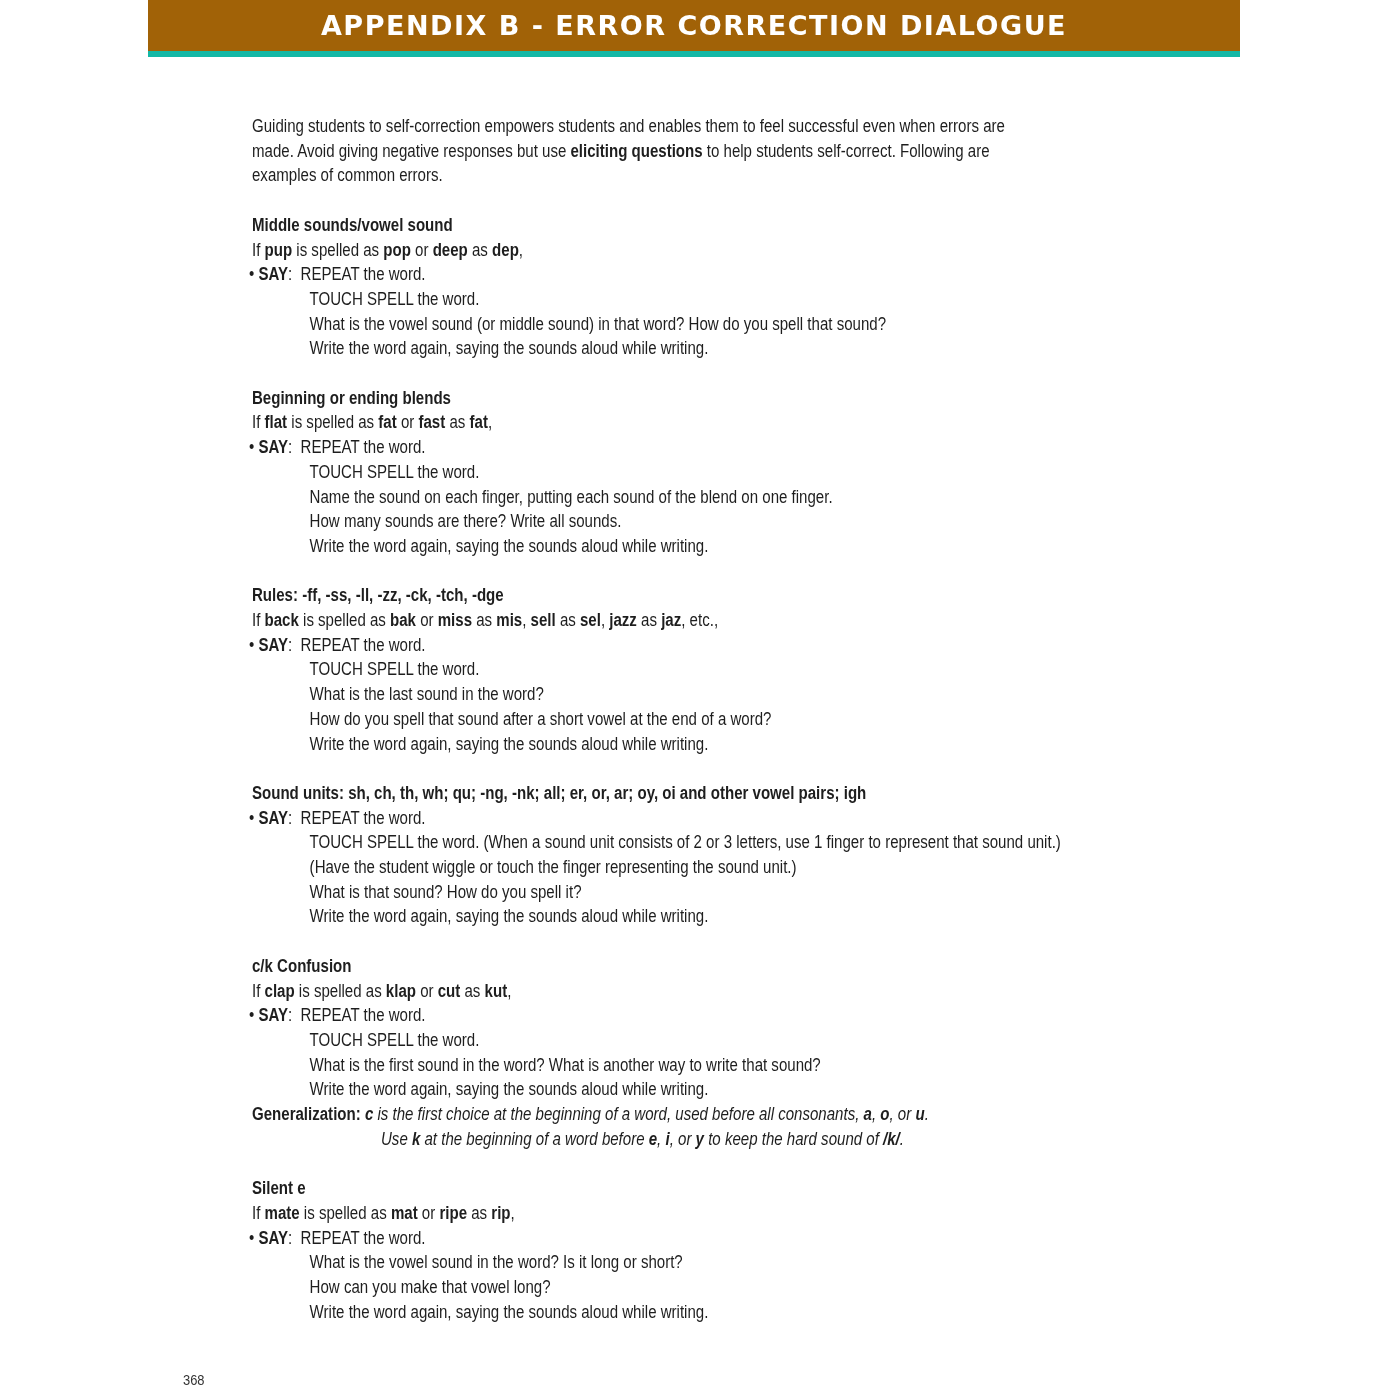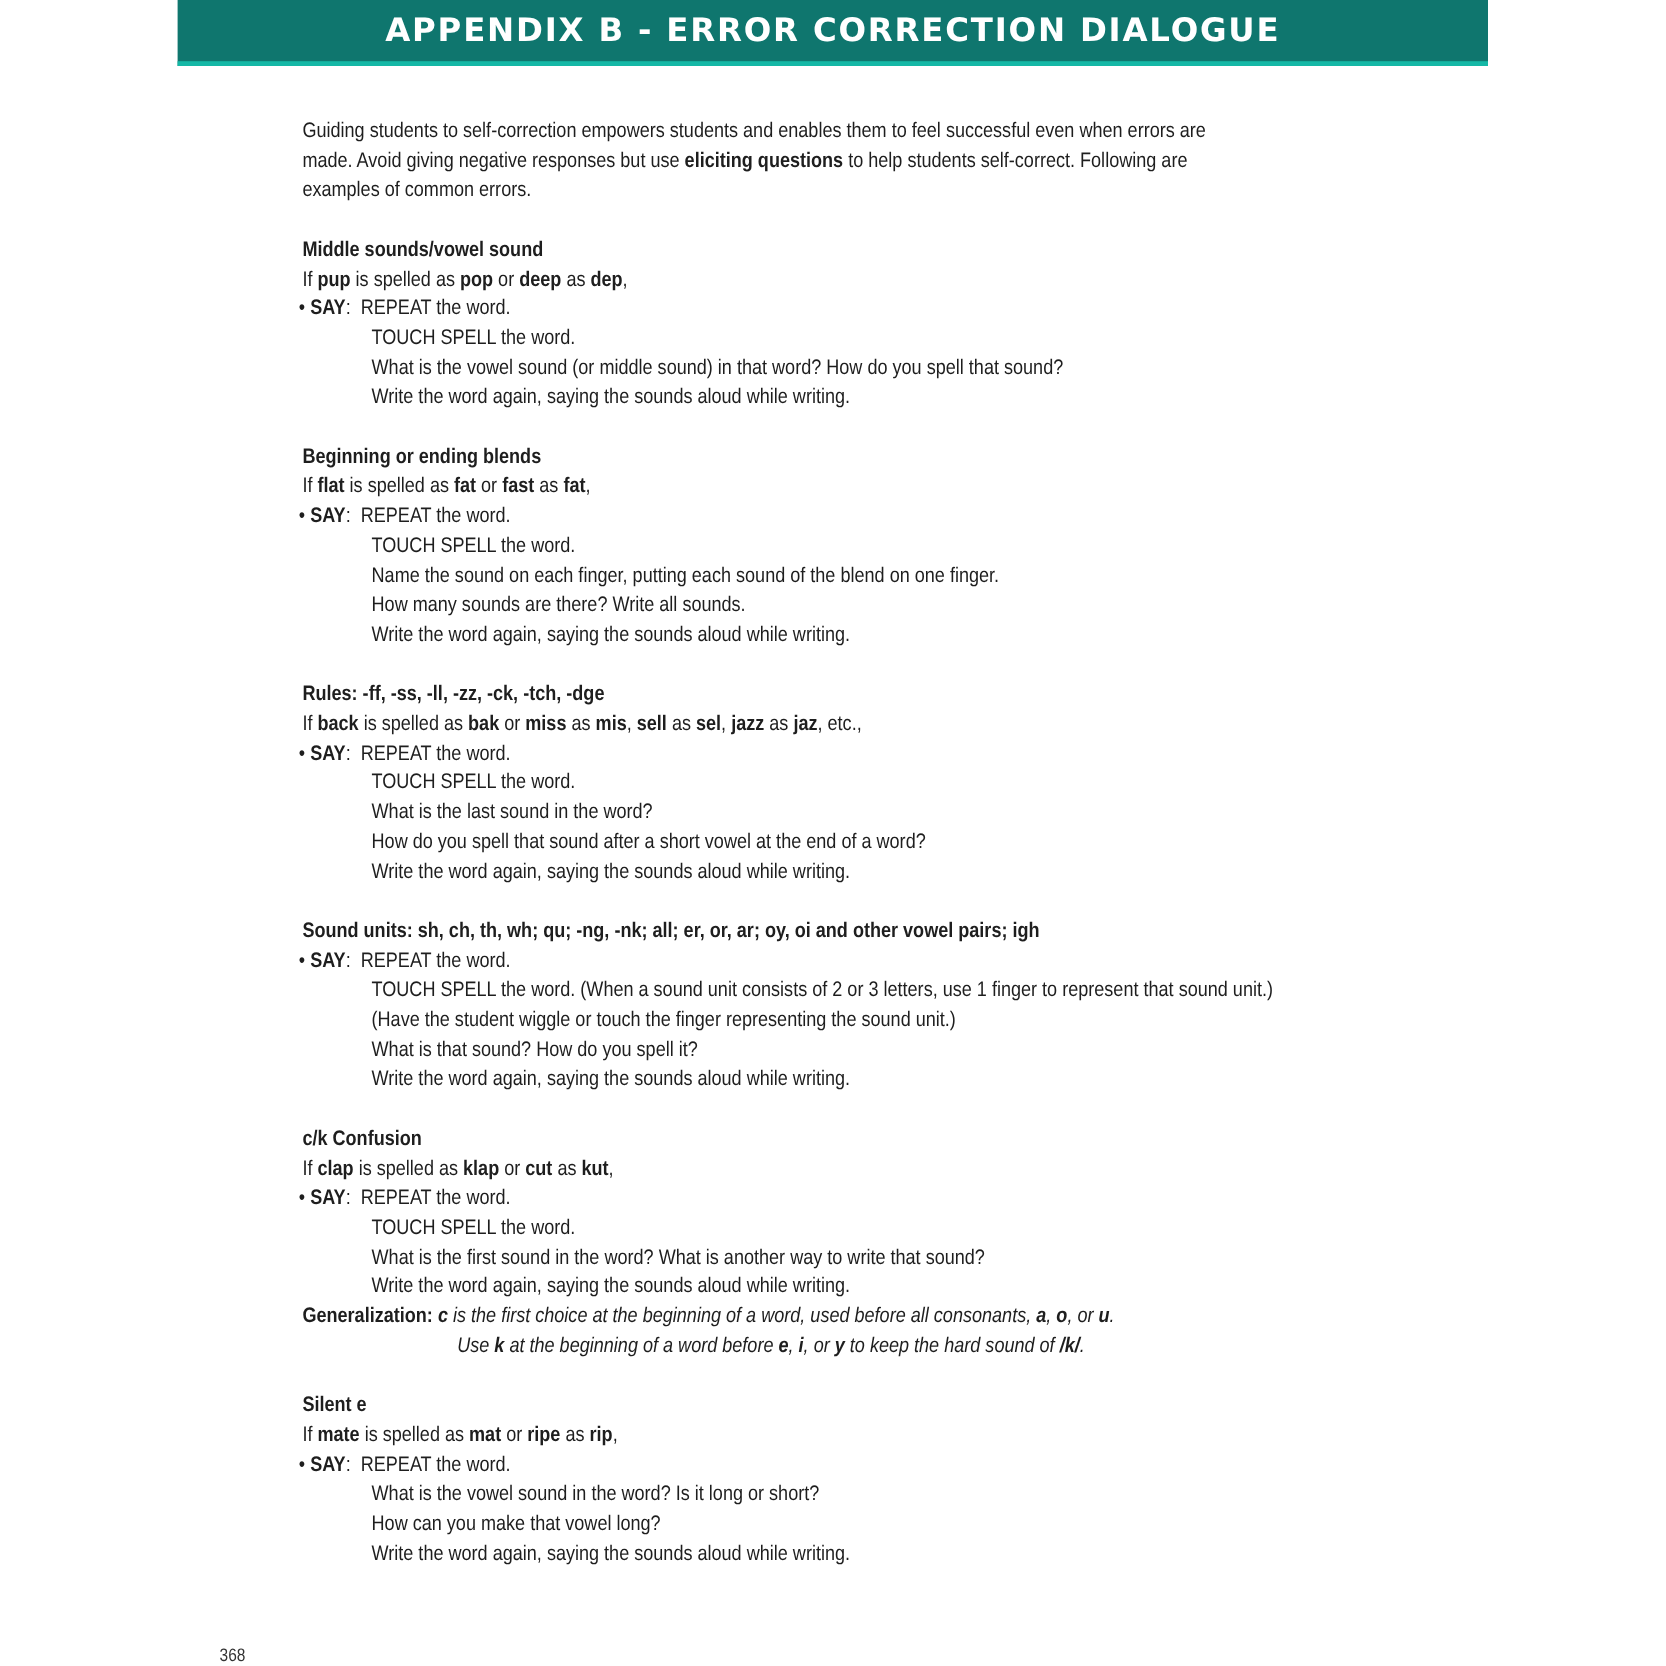--- a/index.html
+++ b/index.html
@@ -1,23 +1,23 @@
 <!DOCTYPE html>
 <html><head>
 <meta charset="utf-8">
 <style>
   html, body { margin: 0; padding: 0; background: #ffffff; }
   body { width: 1388px; height: 1388px; position: relative; overflow: hidden;
          font-family: "Liberation Sans", sans-serif; color: #1e1e1e; }
   .banner { position: absolute; left: 148px; top: 0; width: 1092px; height: 51px;
-            background: #0f766e; border-bottom: 4px solid #14b8a6;
+            background: #a16207; border-bottom: 6px solid #14b8a6;
             display: flex; align-items: center; justify-content: center; }
   .banner h1 { margin: 0; color: #ffffff; font-family: "DejaVu Sans", sans-serif;
                font-weight: bold; font-size: 27px; letter-spacing: 1.5px; }
-  .content { position: absolute; left: 252px; top: 96px; width: 960px; }
+  .content { position: absolute; left: 252px; top: 114px; width: 960px; }
   .line { font-size: 17.5px; line-height: 24.7px; white-space: nowrap;
           transform: scaleX(0.86); transform-origin: left center; }
   .intro .line { white-space: nowrap; }
   .gap { height: 24.7px; }
   .head { font-weight: bold; }
   .ind { padding-left: 67px; }
   .ind2 { padding-left: 150px; }
   b, .b { font-weight: bold; }
   .it { font-style: italic; }
   .pagenum { position: absolute; left: 183px; top: 1371px; font-size: 15px;

